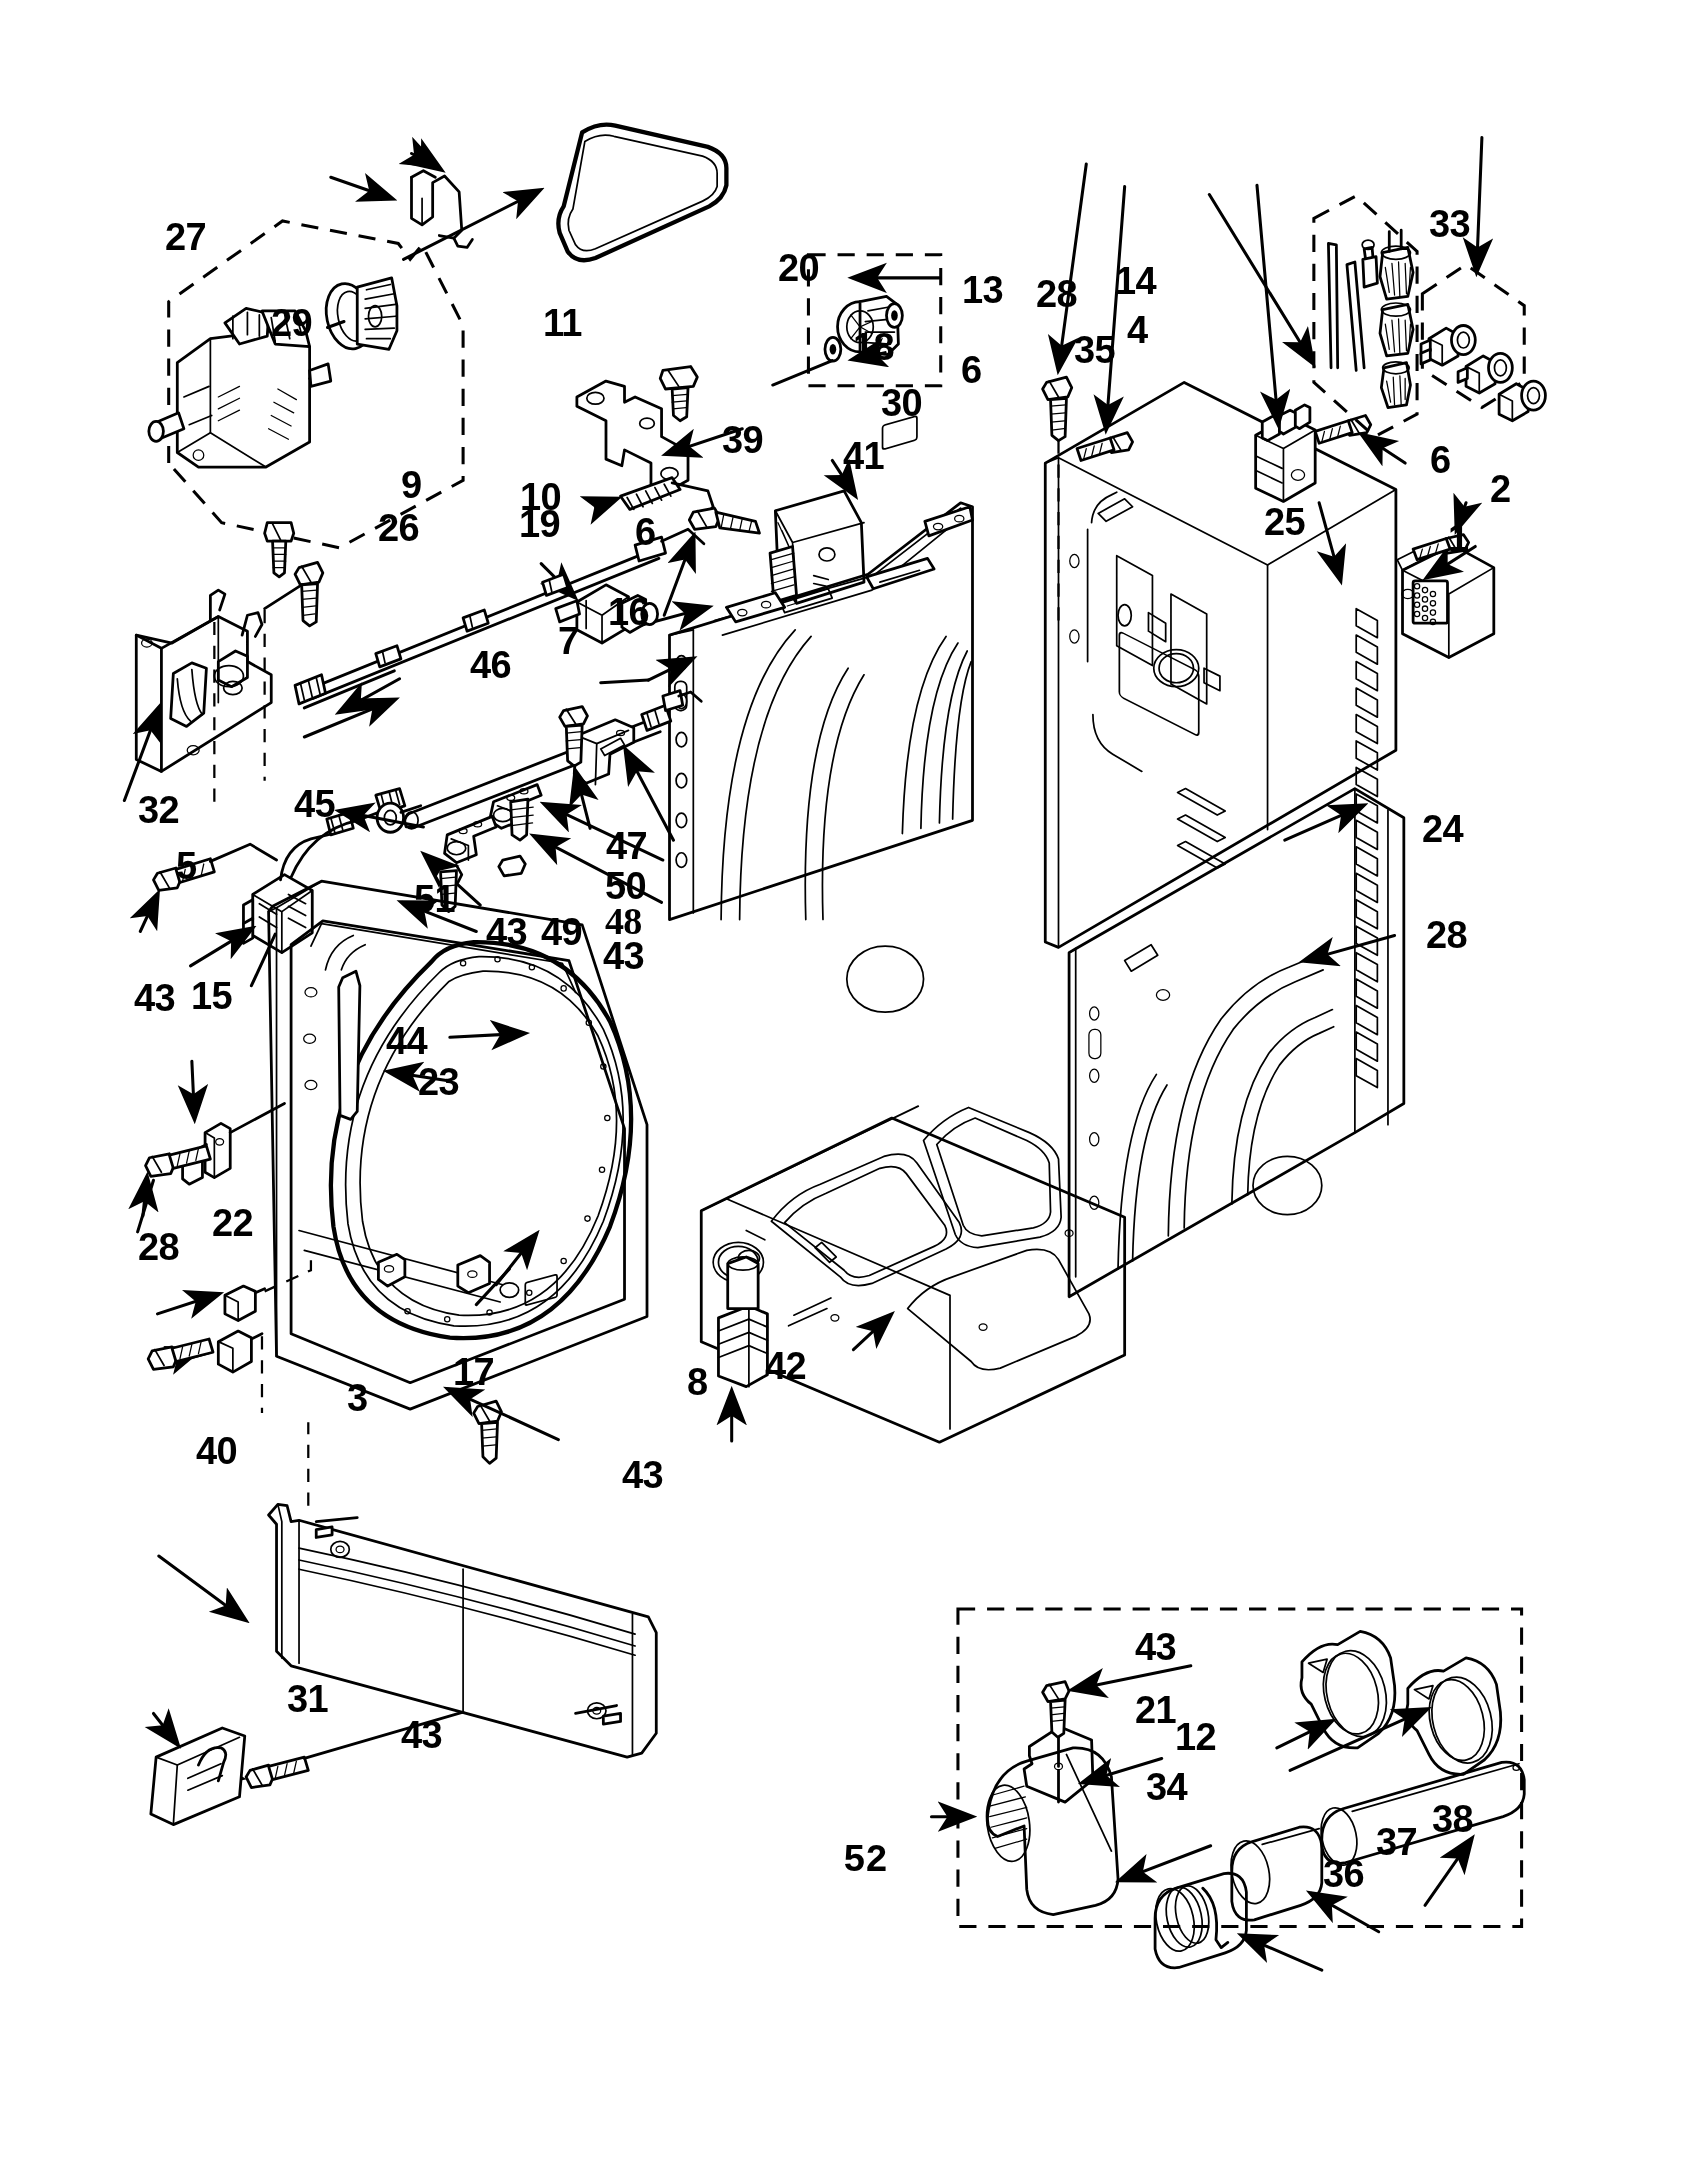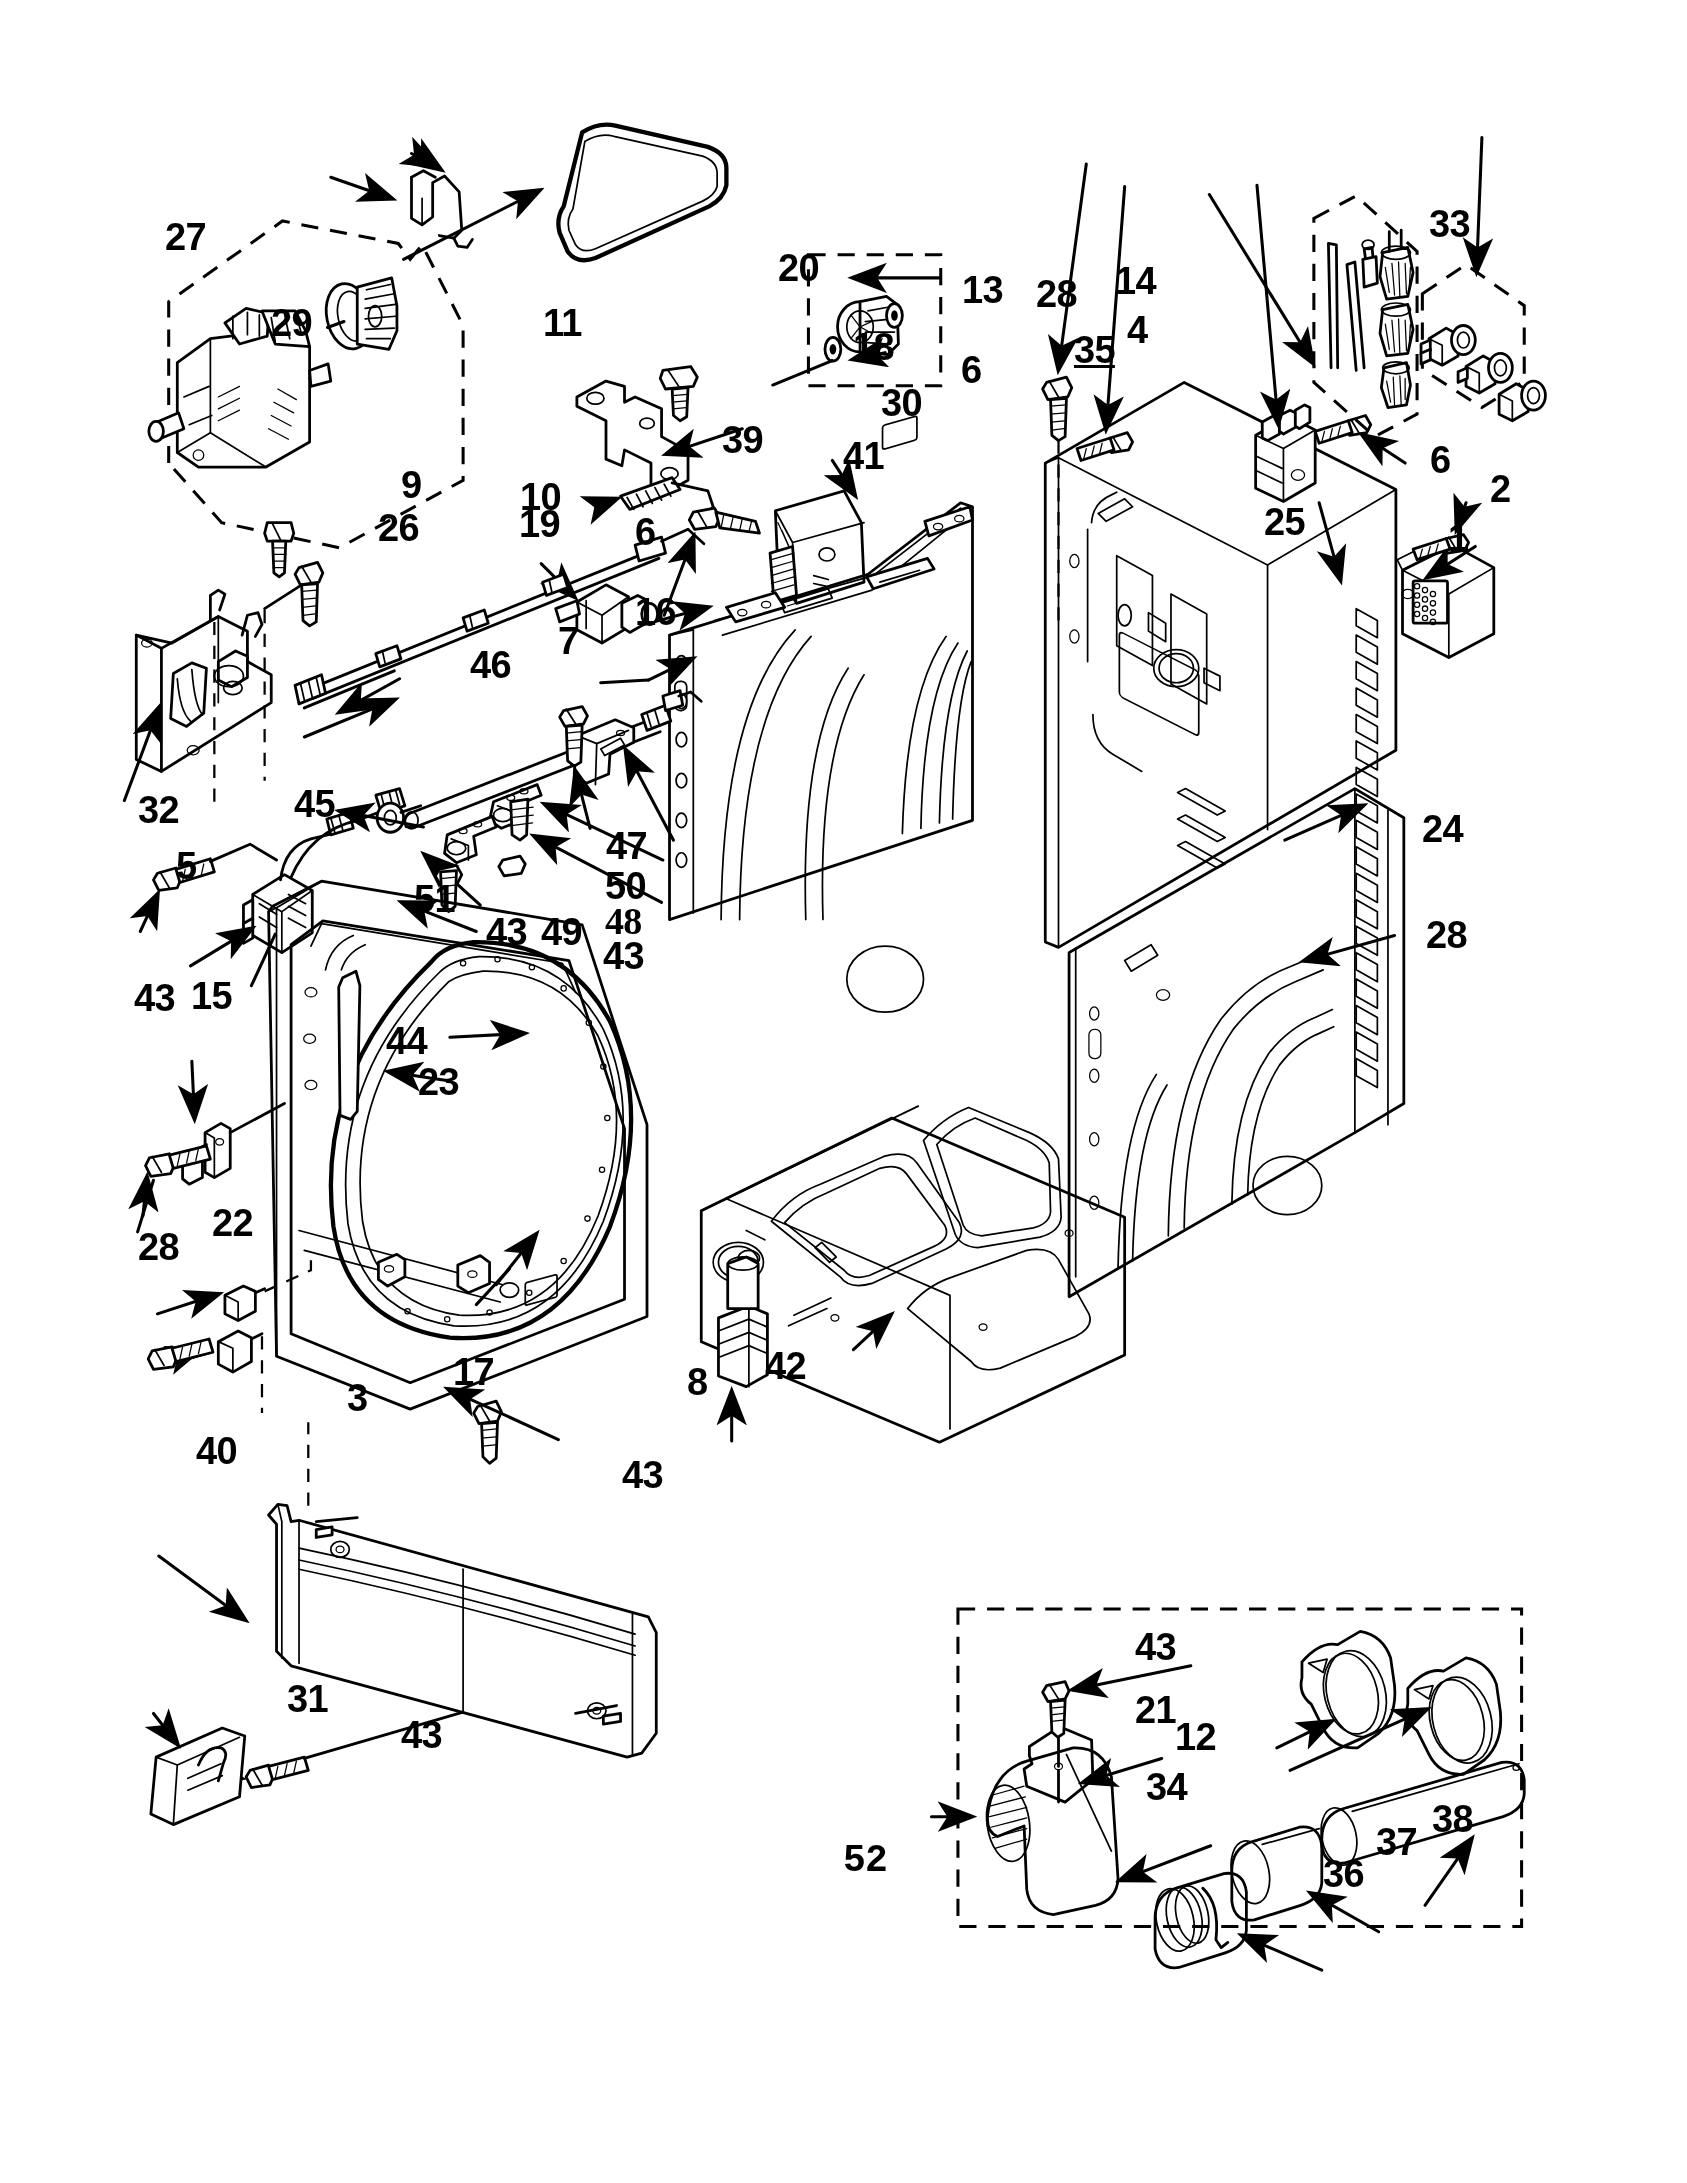--- a/index.html
+++ b/index.html
@@ -796,36 +796,36 @@
 
   <div class="callout" style="left:165px;  top:218px;">27</div>
   <div class="callout" style="left:271px;  top:304px;">29</div>
   <div class="callout" style="left:543px;  top:304px;">11</div>
   <div class="callout" style="left:778px; top:249px;">20</div>
   <div class="callout" style="left:962px; top:271px;">13</div>
   <div class="callout" style="left:1036px; top:275px;">28</div>
   <div class="callout" style="left:1115px; top:262px;">14</div>
   <div class="callout" style="left:1429px; top:205px;">33</div>
   <div class="callout" style="left:853px; top:328px;">18</div>
-  <div class="callout" style="left:1074px; top:331px;text-decoration:underline;">35</div>
+  <div class="callout" style="left:1074px; top:331px;">35</div>
   <div class="callout" style="left:1127px; top:311px;">4</div>
   <div class="callout" style="left:881px; top:384px;">30</div>
   <div class="callout" style="left:961px; top:351px;">6</div>
   <div class="callout" style="left:401px;  top:466px;">9</div>
   <div class="callout" style="left:722px; top:421px;">39</div>
   <div class="callout" style="left:843px; top:437px;">41</div>
   <div class="callout" style="left:1430px; top:441px;">6</div>
   <div class="callout" style="left:1490px; top:470px;">2</div>
   <div class="callout" style="left:1264px; top:503px;">25</div>
   <div class="callout" style="left:1448px; top:519px;">1</div>
   <div class="callout" style="left:520px;  top:470px;margin-top:8px;">10</div>
   <div class="callout" style="left:378px;  top:509px;">26</div>
   <div class="callout" style="left:519px;  top:505px;">19</div>
   <div class="callout" style="left:635px;  top:513px;">6</div>
-  <div class="callout" style="left:635px;  top:593px;">16</div>
+  <div class="callout" style="left:608px;  top:593px;">16</div>
   <div class="callout" style="left:558px;  top:622px;">7</div>
   <div class="callout" style="left:470px;  top:646px;">46</div>
   <div class="callout" style="left:1422px; top:810px;">24</div>
   <div class="callout" style="left:138px;  top:791px;">32</div>
   <div class="callout" style="left:294px;  top:785px;">45</div>
   <div class="callout" style="left:176px;  top:847px;">5</div>
   <div class="callout" style="left:414px;  top:880px;">51</div>
   <div class="callout" style="left:606px;  top:827px;">47</div>
   <div class="callout" style="left:605px;  top:867px;">50</div>
   <div class="callout" style="left:605px;  top:902px;font-family:Liberation Serif, serif;">48</div>

